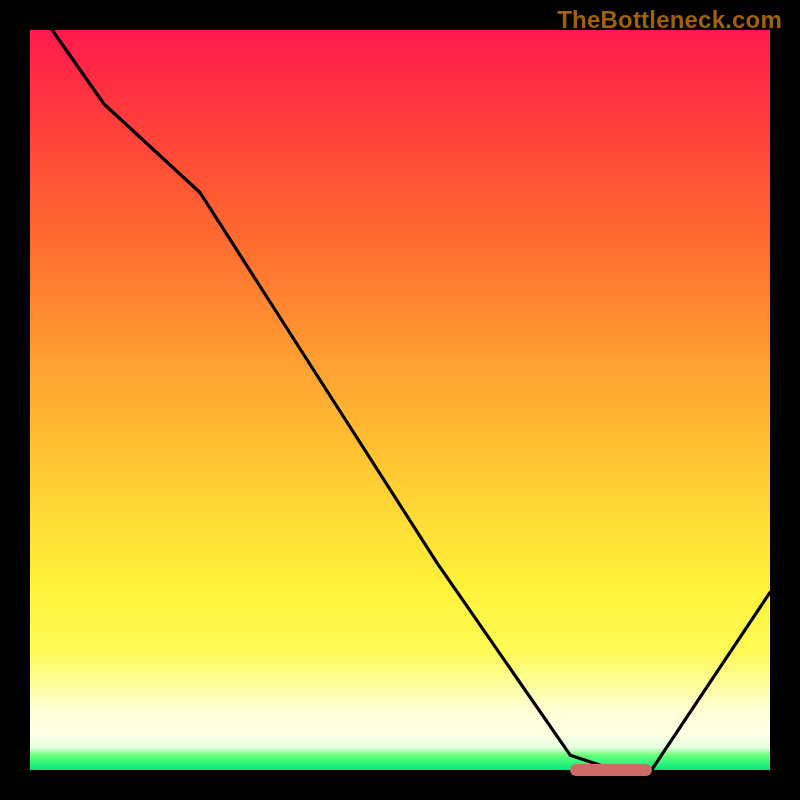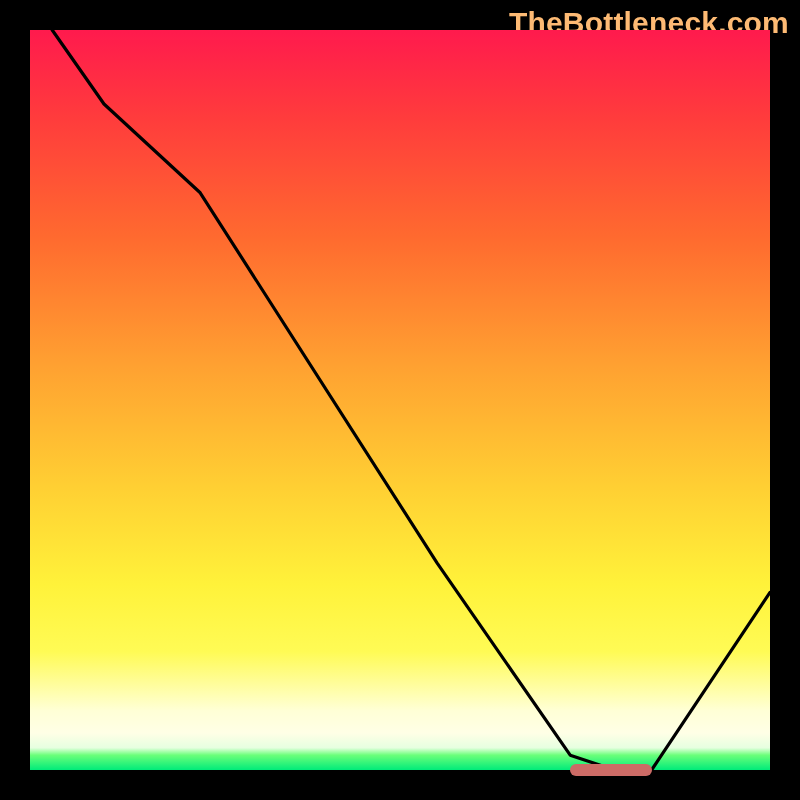--- a/index.html
+++ b/index.html
@@ -33,25 +33,25 @@
       #ffffd6 92%,
       #ffffe6 95%,
       #e6ffe0 97%,
       #6aff7a 98%,
       #00eb7a 100%
     );
   }
   .watermark {
     position: absolute;
     top: 6px;
-    right: 11px;
+    right: 18px;
     font-family: Arial, Helvetica, sans-serif;
-    font-size: 30px;
+    font-size: 24px;
     font-weight: bold;
-    color: #fdba74;
+    color: #a16207;
     letter-spacing: 0.2px;
     user-select: none;
   }
   svg.curve {
     position: absolute;
     left: 0;
     top: 0;
     width: 740px;
     height: 740px;
     overflow: visible;

